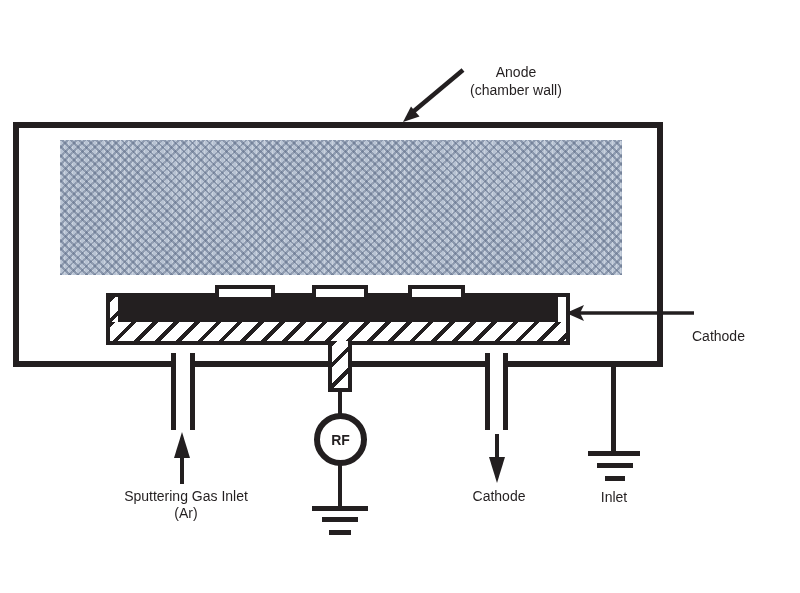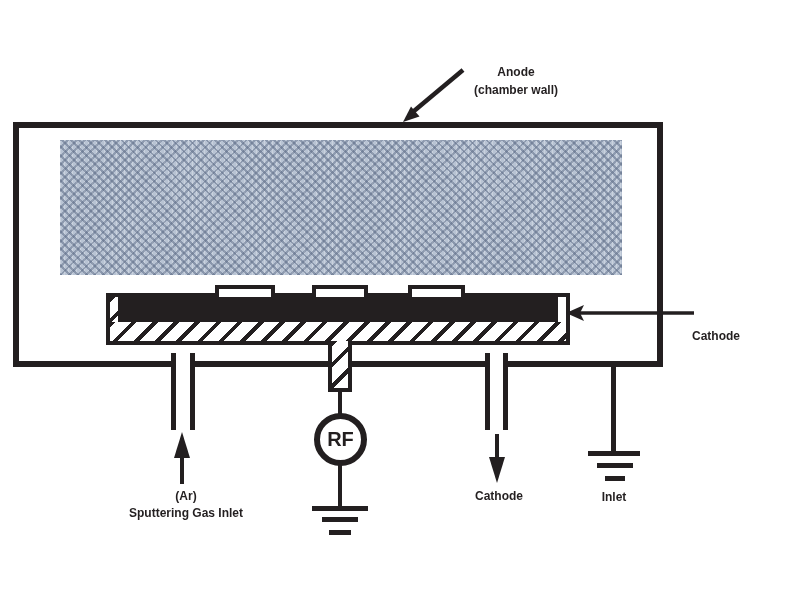--- a/index.html
+++ b/index.html
@@ -39,33 +39,33 @@
   .tube{width:5px;top:353px;height:77px;background:#231f20;}
   #gas-tube-left{left:171px;}
   #gas-tube-right{left:190px;}
   #vac-tube-left{left:485px;}
   #vac-tube-right{left:503px;}
   
   #stem{left:328px;top:341px;width:24px;height:51px;border-left:4px solid #231f20;border-right:4px solid #231f20;border-bottom:4px solid #231f20;}
   .wire{width:4px;background:#231f20;}
   #wire-stem-rf{left:338px;top:391px;height:23px;}
   #rf-circle{left:314px;top:413px;width:53px;height:53px;border:6px solid #231f20;border-radius:50%;background:#ffffff;
-    display:flex;align-items:center;justify-content:center;font-weight:bold;font-size:20px;letter-spacing:0;}
+    display:flex;align-items:center;justify-content:center;font-weight:bold;font-size:14px;letter-spacing:0;}
   #wire-rf-gnd{left:338px;top:465px;height:42px;}
   
   .gbar{height:5px;background:#231f20;}
   #rf-g1{left:312px;top:506px;width:56px;}
   #rf-g2{left:322px;top:517px;width:36px;}
   #rf-g3{left:329px;top:530px;width:22px;}
   #wall-gnd-wire{left:611px;top:366px;width:5px;height:87px;background:#231f20;}
   #wg1{left:588px;top:451px;width:52px;}
   #wg2{left:597px;top:463px;width:36px;}
   #wg3{left:605px;top:476px;width:20px;}
   
-  .label{font-size:12px;line-height:17px;white-space:nowrap;font-weight:bold;}
+  .label{font-size:14px;line-height:17px;white-space:nowrap;}
   .centered{text-align:center;transform:translateX(-50%);}
   #anode-label{left:516px;top:63px;line-height:18px;}
   #cathode-label{left:692px;top:304px;margin-top:24px;}
   #gas-label{left:186px;top:488px;}
   #vacuum-label{left:499px;top:488px;}
   #ground-label{left:614px;top:489px;}
   
   #arrows{left:0;top:0;width:800px;height:593px;pointer-events:none;}
 </style>
 </head>
@@ -129,19 +129,19 @@
       <polygon points="497,483 489,457 505,457" fill="#231f20"></polygon>
     </g>
   </svg>
 
   <div class="abs label centered" id="anode-label">
     <div>Anode</div>
     <div>(chamber wall)</div>
   </div>
   <div class="abs label" id="cathode-label">Cathode</div>
   <div class="abs label centered" id="gas-label">
+    <div>Sputtering Gas Inlet</div>
     <div>(Ar)</div>
-    <div>Sputtering Gas Inlet</div>
   </div>
   <div class="abs label centered" id="vacuum-label">Cathode</div>
   <div class="abs label centered" id="ground-label">Inlet</div>
 
 </div>
 
 </body></html>

